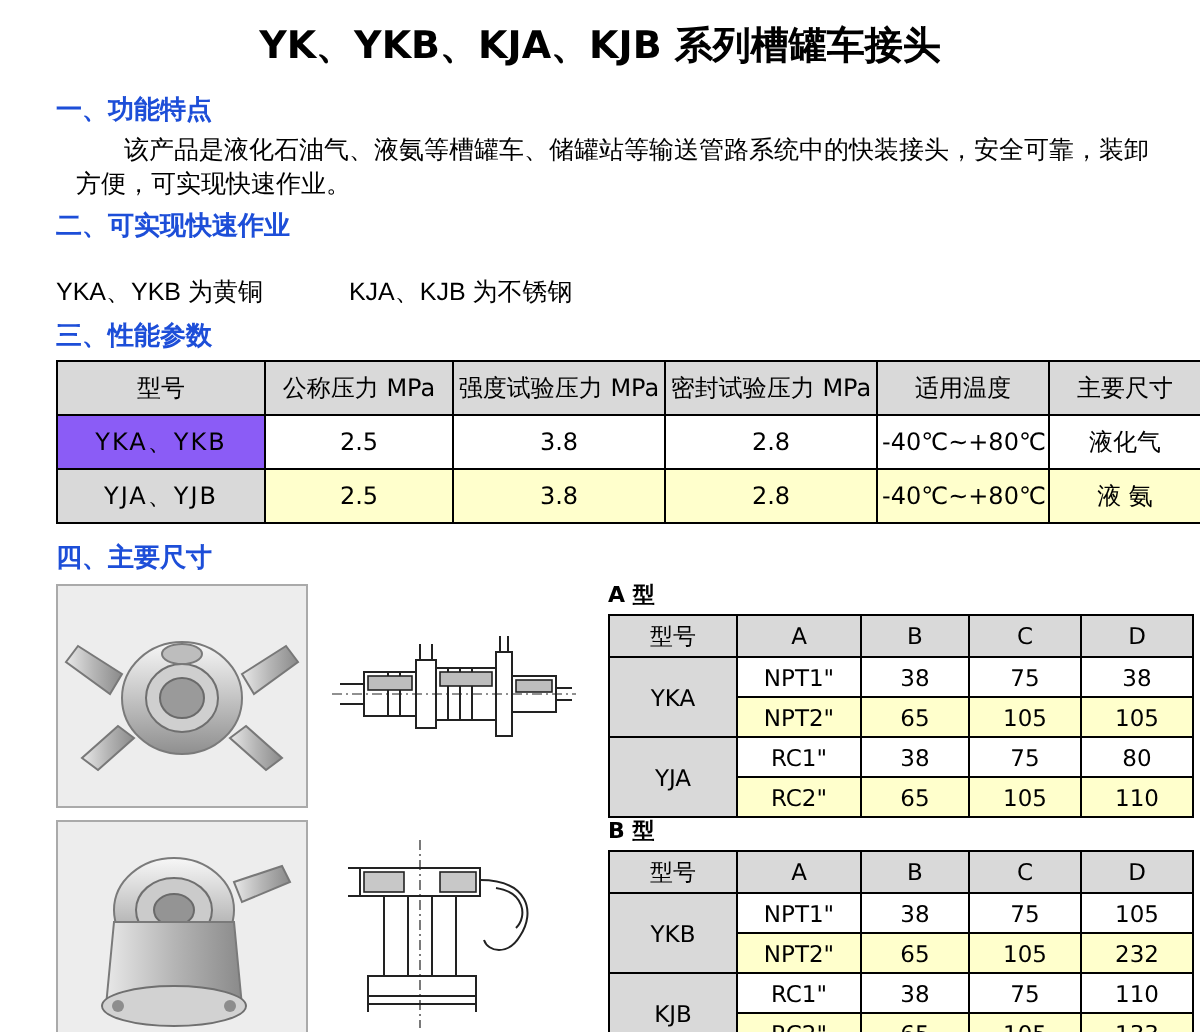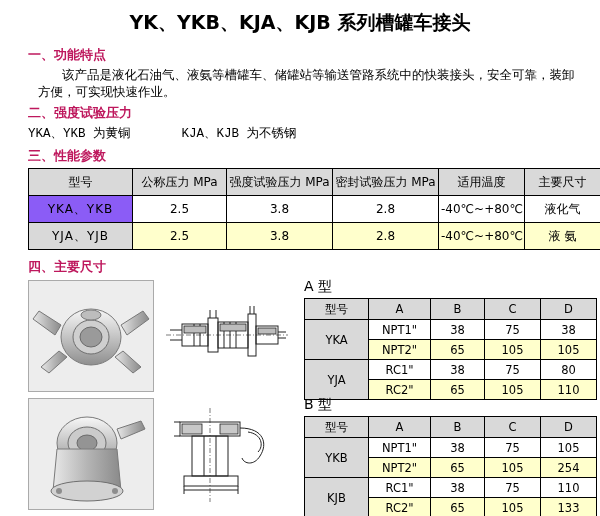--- a/index.html
+++ b/index.html
@@ -25,38 +25,38 @@
   .title {
     text-align: center;
     font-size: 19px;
     font-weight: bold;
     letter-spacing: 0px;
     padding-top: 10px;
     padding-bottom: 6px;
     font-family: "DejaVu Sans", sans-serif;
   }
   .section-head {
-    color: #be185d;
+    color: #1d4ed8;
     font-weight: bold;
     font-size: 13px;
     margin: 4px 0 2px 14px;
     font-family: Liberation Mono, monospace;
   }
   .para {
     font-size: 12.5px;
     line-height: 17px;
     margin: 0 2px 0 24px;
     text-indent: 24px;
     font-family: "DejaVu Sans", sans-serif;
   }
   .material-line {
     font-size: 12.5px;
     line-height: 17px;
-    margin: 4px 0 0 14px;
-    font-family: Liberation Mono, monospace;
+    margin: 16px 0 0 14px;
+    font-family: Liberation Sans, sans-serif;
   }
   .material-line .gap {
     display: inline-block;
     width: 36px;
   }
 
   
   table.perf {
     border-collapse: collapse;
     margin: 3px 0 0 14px;
@@ -103,23 +103,24 @@
   }
   .drawing {
     width: 126px;
     height: 112px;
     box-sizing: border-box;
     position: relative;
     overflow: hidden;
     background: #ffffff;
   }
   .type-label {
-    font-size: 14px;
+    font-size: 11px;
     font-family: "DejaVu Sans", sans-serif;
     margin-bottom: 2px;
+    font-weight: bold;
   }
 
   table.dim {
     border-collapse: collapse;
     table-layout: fixed;
     width: 292px;
   }
   table.dim th, table.dim td {
     border: 1px solid #000;
     text-align: center;
@@ -147,21 +148,21 @@
 </head>
 <body>
 
 <div class="page">
 
   <div class="title">YK、YKB、KJA、KJB 系列槽罐车接头</div>
 
   <div class="section-head">一、功能特点</div>
   <div class="para">该产品是液化石油气、液氨等槽罐车、储罐站等输送管路系统中的快装接头，安全可靠，装卸方便，可实现快速作业。</div>
 
-  <div class="section-head">二、强度试验压力</div>
+  <div class="section-head">二、可实现快速作业</div>
   <div class="material-line">
     <span>YKA、YKB 为黄铜</span>
     <span class="gap"></span>
     <span>KJA、KJB 为不锈钢</span>
   </div>
 
   <div class="section-head">三、性能参数</div>
 
   <table class="perf">
     <colgroup>
@@ -371,21 +372,21 @@
           <td class="mdl" rowspan="2">YKB</td>
           <td>NPT1"</td>
           <td>38</td>
           <td>75</td>
           <td>105</td>
         </tr>
         <tr class="alt">
           <td>NPT2"</td>
           <td>65</td>
           <td>105</td>
-          <td>254</td>
+          <td>232</td>
         </tr>
         <tr>
           <td class="mdl" rowspan="2">KJB</td>
           <td>RC1"</td>
           <td>38</td>
           <td>75</td>
           <td>110</td>
         </tr>
         <tr class="alt">
           <td>RC2"</td>

